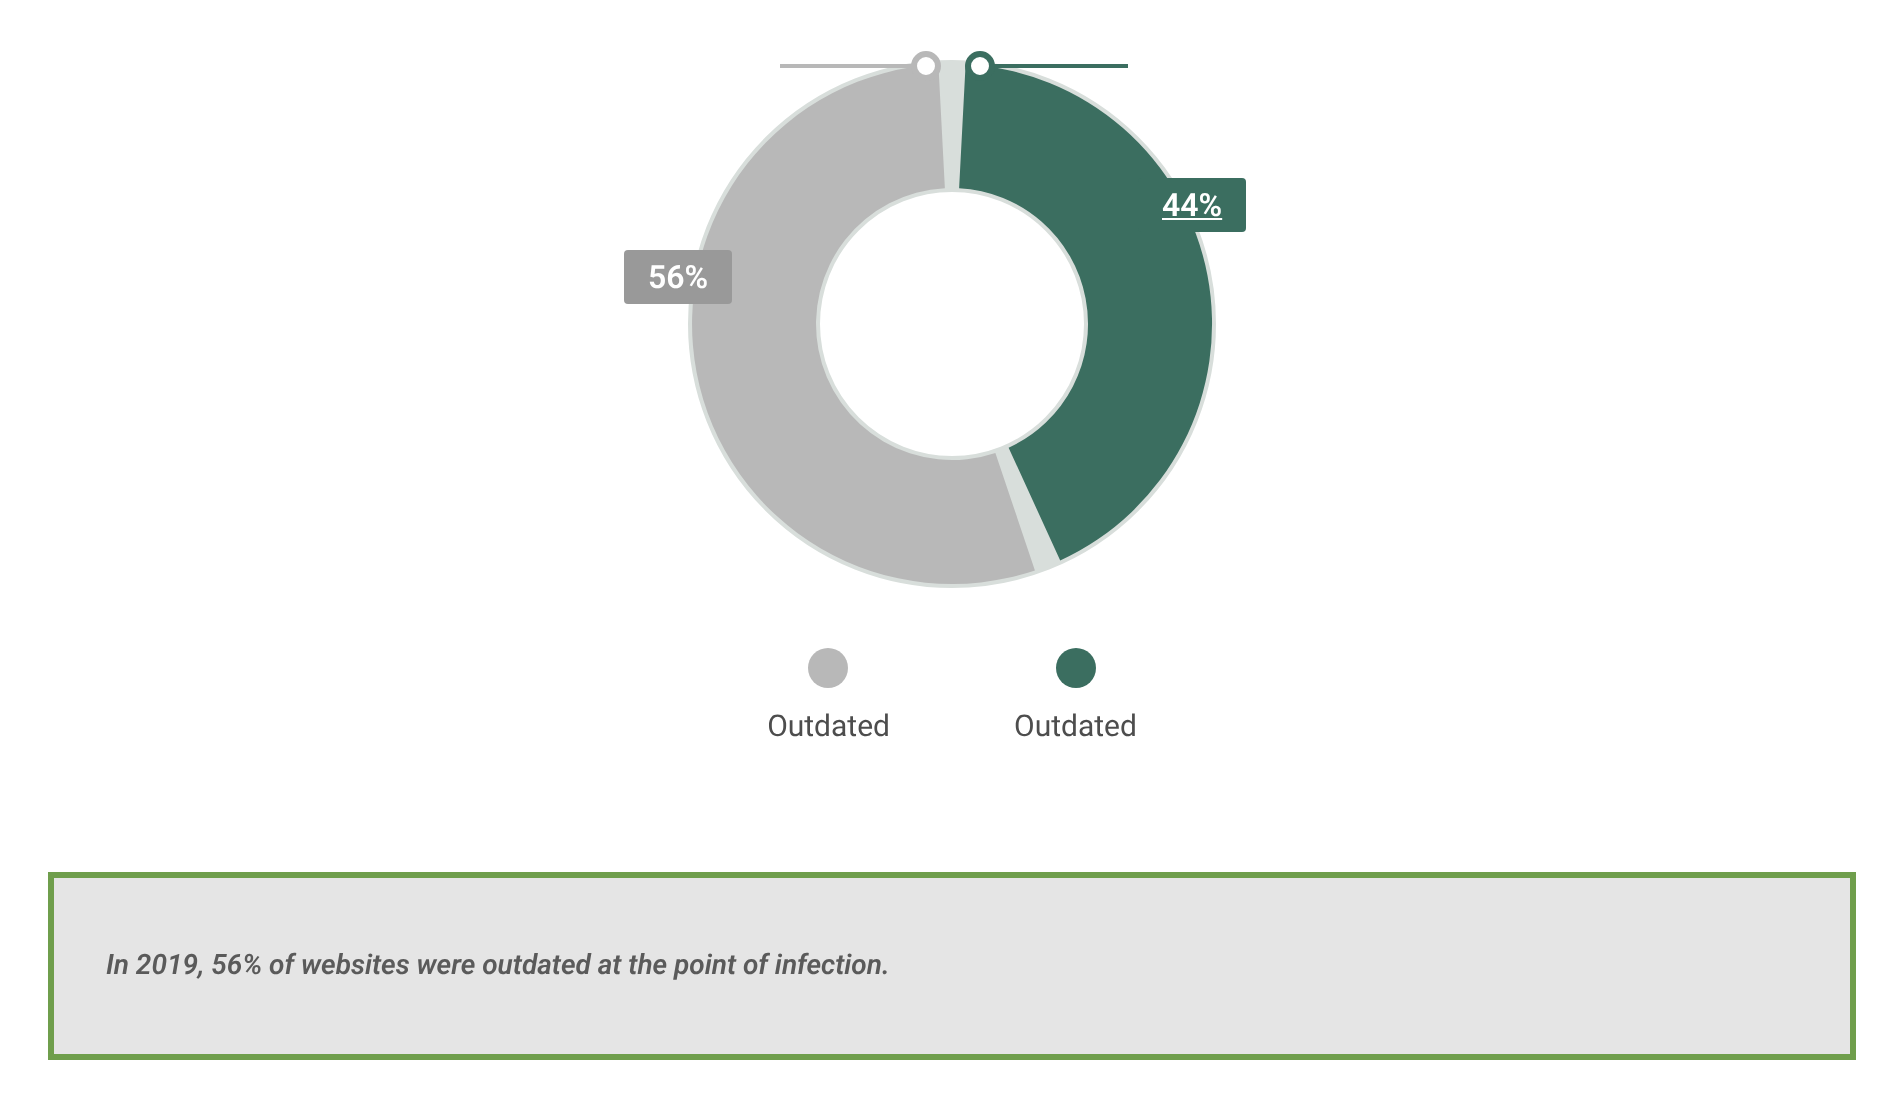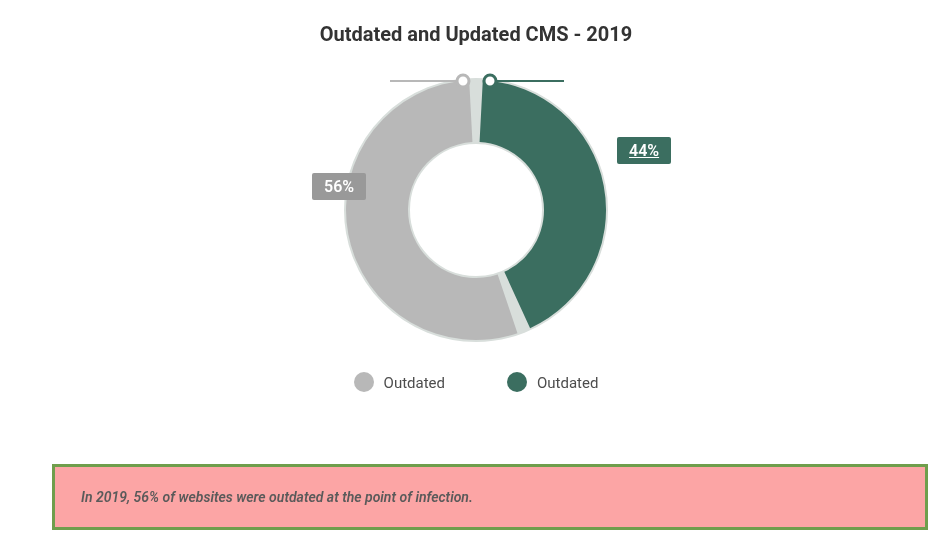--- a/index.html
+++ b/index.html
@@ -47,52 +47,51 @@
     background: #3b6e60;
   }
   .legend {
     display: flex;
     justify-content: center;
     gap: 62px;
     margin-top: 12px;
   }
   .legend-item {
     display: flex;
-    align-items: flex-end;
+    align-items: center;
     gap: 10px;
     font-size: 15px;
     color: #4d4d4d;
+    flex-direction: column;
   }
   .swatch {
     width: 20px;
     height: 20px;
     border-radius: 50%;
   }
   .sw-outdated { background: #b8b8b8; }
   .sw-updated  { background: #3b6e60; }
   .caption-box {
     position: absolute;
     left: 24px;
     right: 24px;
     bottom: 20px;
     border: 3px solid #6f9e4c;
-    background: #fca5a5;
-    padding: 22px 26px;
+    background: #e5e5e5;
+    padding: 36px 26px;
     font-size: 14px;
     font-style: italic;
     font-weight: 600;
     color: #5a5a5a;
-    margin-left: 28px;
   }
 </style>
 </head>
 <body>
 
 <div class="chart-wrap">
-  <h2 class="chart-title">Outdated and Updated CMS - 2019</h2>
 
   <div class="donut-area">
 
     <svg class="donut-svg" width="952" height="290">
 
       <circle cx="476" cy="140" r="99" fill="none" stroke="#d8dedb" stroke-width="66"></circle>
 
       <path d="M 482.805 10.178
                A 130 130 0 0 1 530.110 258.215
                L 504.304 201.836
@@ -111,21 +110,21 @@
       </g>
 
       <g>
         <line x1="490" y1="11" x2="564" y2="11" stroke="#3b6e60" stroke-width="2"></line>
         <circle cx="490" cy="11" r="6" fill="#ffffff" stroke="#3b6e60" stroke-width="3"></circle>
       </g>
     </svg>
 
     <div class="label-pill label-left" style="left:312px; top:67px;">56%</div>
 
-    <div class="label-pill label-right" style="left:617px; top:67px;text-decoration:underline;">44%</div>
+    <div class="label-pill label-right" style="left:569px; top:67px;text-decoration:underline;">44%</div>
   </div>
 
   <div class="legend">
     <div class="legend-item">
       <span class="swatch sw-outdated"></span>
       <span>Outdated</span>
     </div>
     <div class="legend-item">
       <span class="swatch sw-updated"></span>
       <span>Outdated</span>

